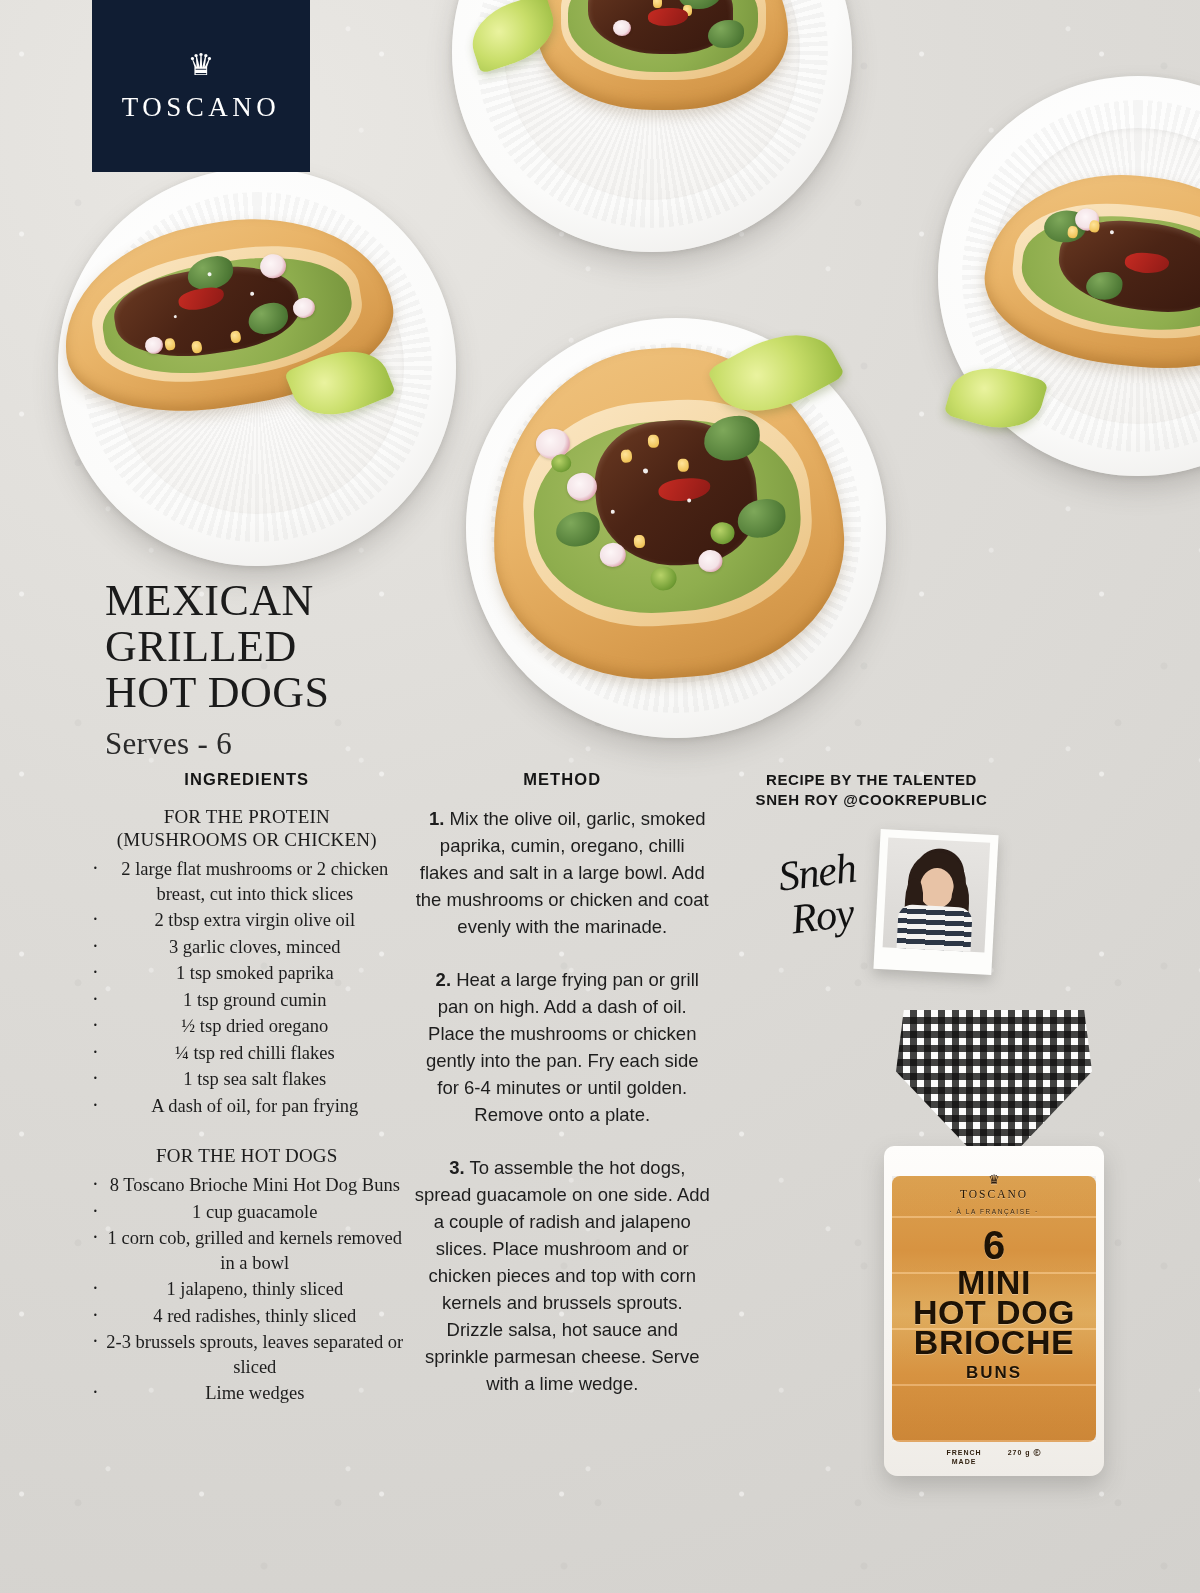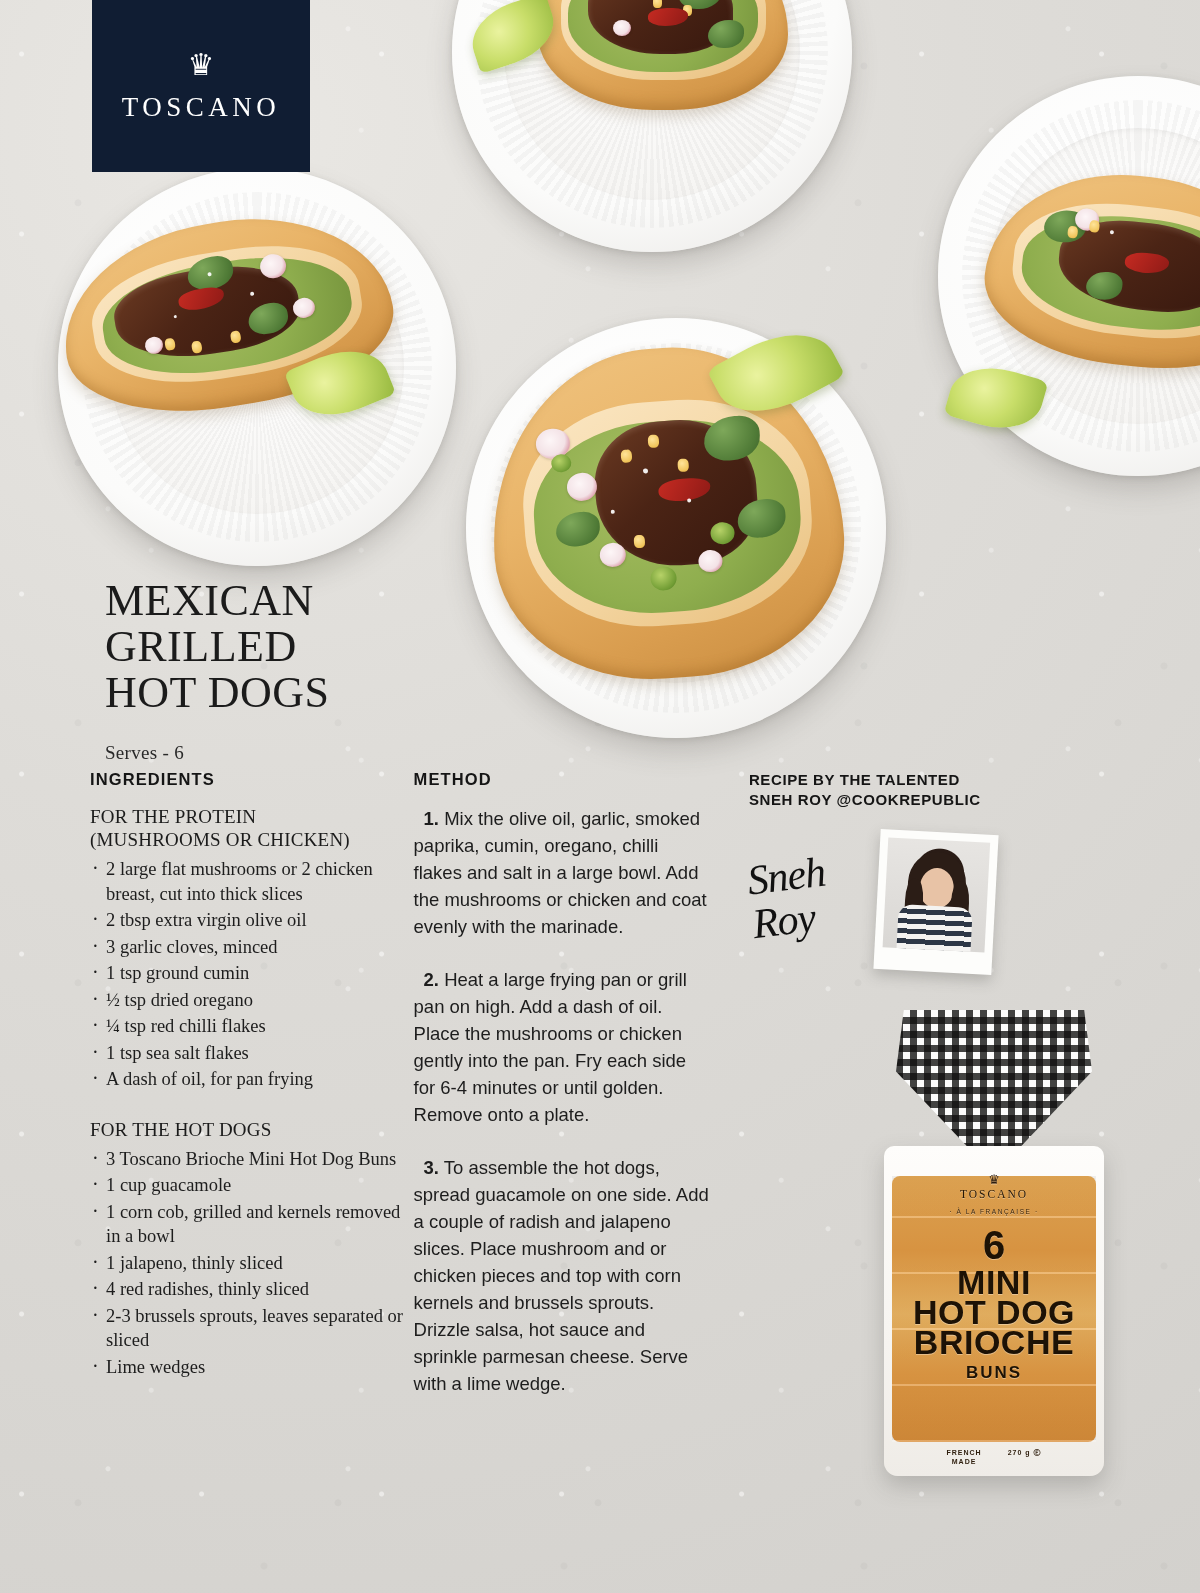--- a/index.html
+++ b/index.html
@@ -152,33 +152,34 @@
     font-family: "Liberation Serif", serif;
     font-size: 44px;
     line-height: 46px;
     letter-spacing: .5px;
     color: #1b1b1b;
     font-weight: 400;
     white-space: pre-line;
   }
   .serves {
     font-family: "Liberation Serif", serif;
-    font-size: 19px;
+    font-size: 31px;
     color: #2a2a2a;
-    margin-top: 26px;
+    margin-top: 10px;
     letter-spacing: .3px;
   }
 
   
   .columns {
     position: absolute;
     left: 0; top: 770px; width: 1054px;
     padding: 0 60px 0 90px;
     display: flex;
     z-index: 6;
+    text-align: center;
   }
   .col-ingredients { width: 348px; }
   .col-method { width: 340px; padding-left: 10px; }
   .col-credit { width: 310px; padding-left: 38px; }
 
   .heading {
     font-family: "Liberation Sans", sans-serif;
     font-weight: bold;
     font-size: 16.5px;
     letter-spacing: 1.1px;
@@ -488,30 +489,31 @@
 
     <div class="col-ingredients">
       <div class="heading">INGREDIENTS</div>
 
       <div class="sub-heading">FOR THE PROTEIN
 (MUSHROOMS OR CHICKEN)</div>
       <ul class="ing">
         <li>2 large flat mushrooms or 2 chicken breast, cut into thick slices</li>
         <li>2 tbsp extra virgin olive oil</li>
         <li>3 garlic cloves, minced</li>
+        <li>1 tsp smoked paprika</li>
         <li>1 tsp ground cumin</li>
         <li>½ tsp dried oregano</li>
         <li>¼ tsp red chilli flakes</li>
         <li>1 tsp sea salt flakes</li>
         <li>A dash of oil, for pan frying</li>
       </ul>
 
       <div class="sub-heading">FOR THE HOT DOGS</div>
       <ul class="ing">
-        <li>3 Toscano Brioche Mini Hot Dog Buns</li>
+        <li>8 Toscano Brioche Mini Hot Dog Buns</li>
         <li>1 cup guacamole</li>
         <li>1 corn cob, grilled and kernels removed in a bowl</li>
         <li>1 jalapeno, thinly sliced</li>
         <li>4 red radishes, thinly sliced</li>
         <li>2-3 brussels sprouts, leaves separated or sliced</li>
         <li>Lime wedges</li>
       </ul>
     </div>
 
     <div class="col-method">

